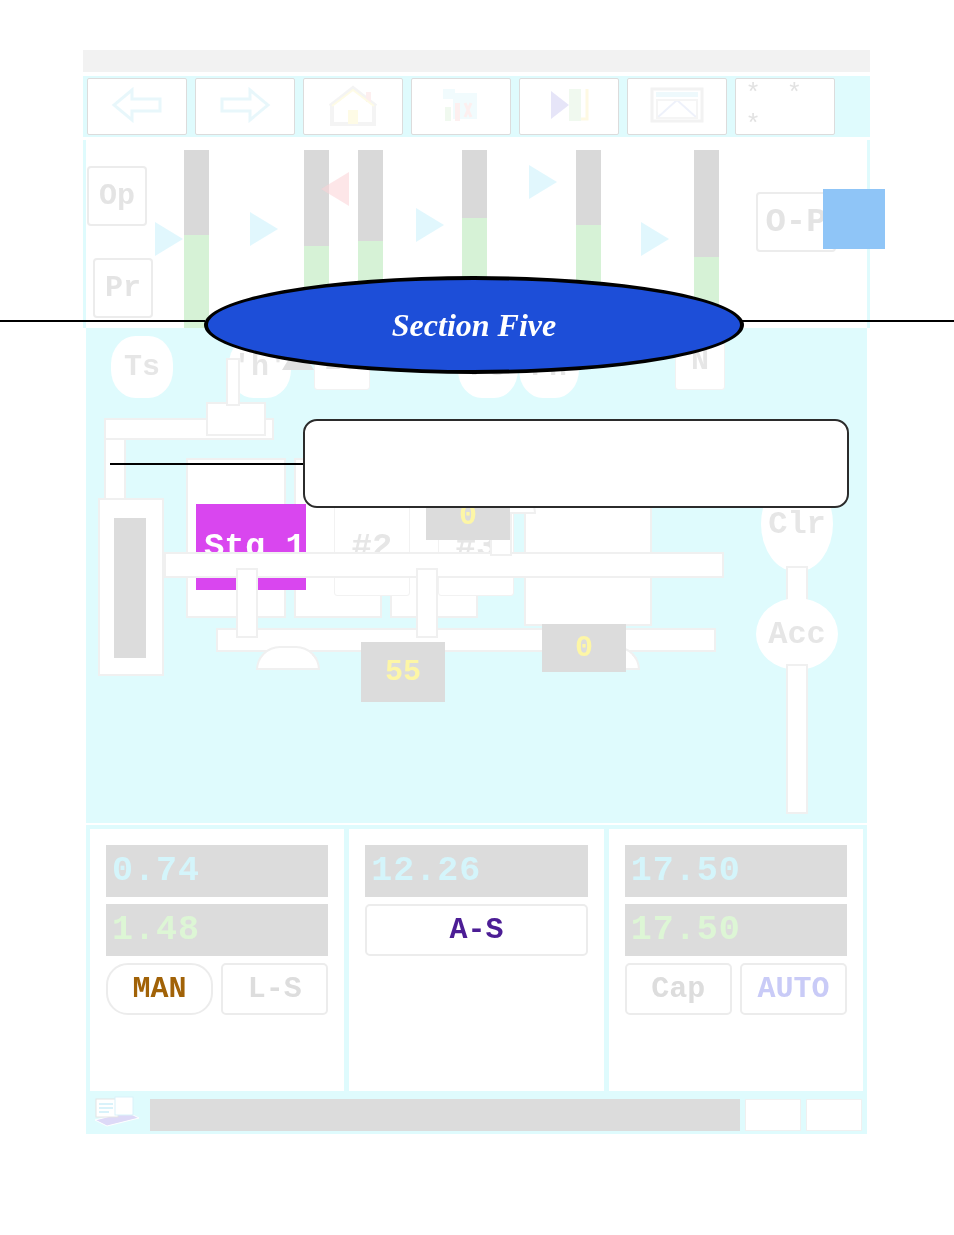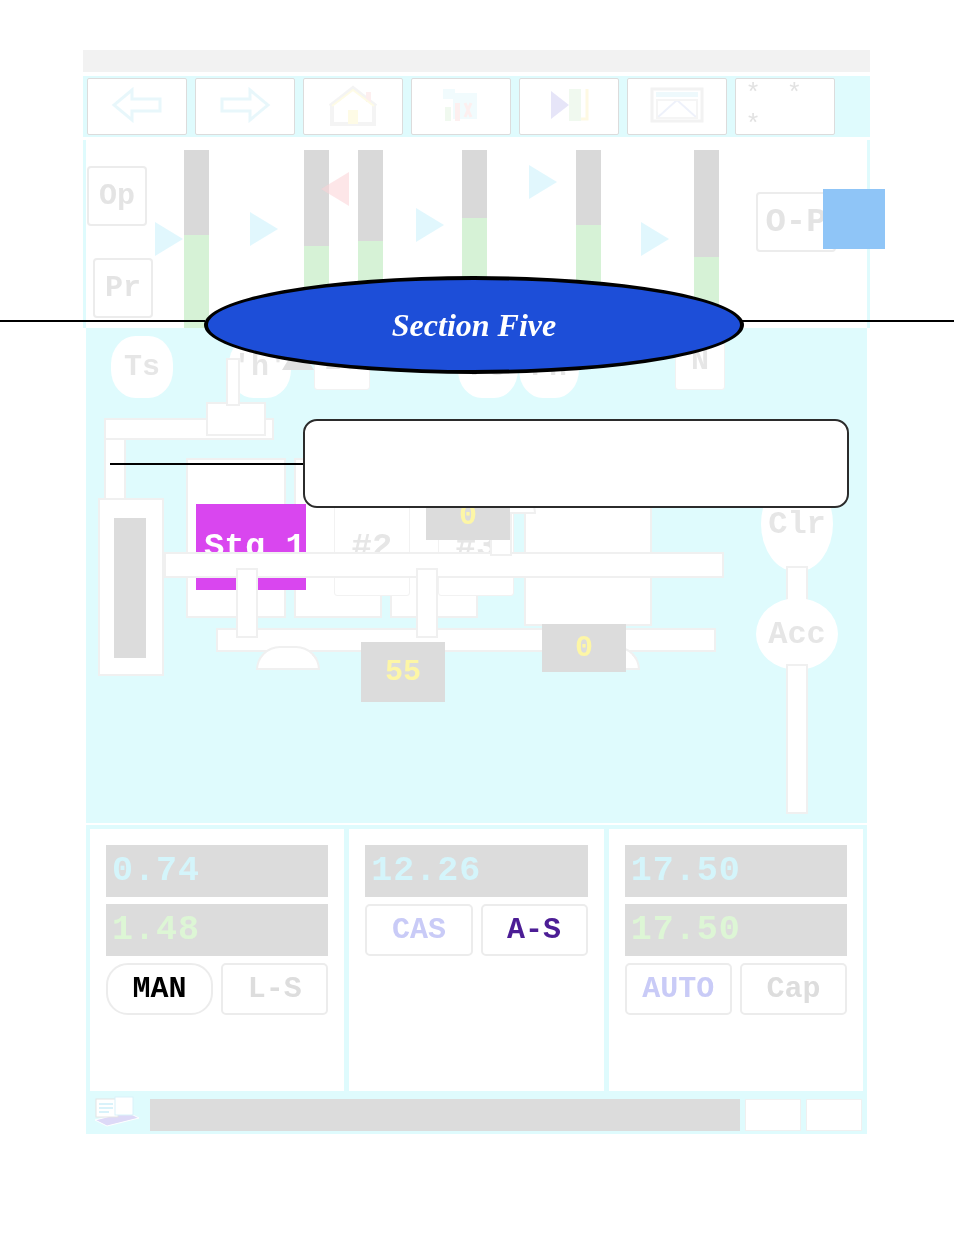--- a/index.html
+++ b/index.html
@@ -274,39 +274,38 @@
       <span>55</span>
     </div>
   </div>
 
   <div class="panels">
 
     <div class="panel">
       <div class="readout cy">0.74</div>
       <div class="readout gr">1.48</div>
       <div class="modes">
-        <div class="mode" style="color:#000000;border-radius:22px;">MAN</div>
+        <div class="mode" style="color:#a16207;border-radius:22px;">MAN</div>
         <div class="mode" style="color:#DDDDDD;">L-S</div>
       </div>
     </div>
 
     <div class="panel">
       <div class="readout cy">12.26</div>
       <div class="modes">
-        <div class="mode" style="color:#C9CBF7;">CAS</div>
         <div class="mode" style="color:#4c1d95;">A-S</div>
       </div>
     </div>
 
     <div class="panel">
       <div class="readout cy">17.50</div>
       <div class="readout gr">17.50</div>
       <div class="modes">
+        <div class="mode" style="color:#DDDDDD;">Cap</div>
         <div class="mode" style="color:#C9CBF7;">AUTO</div>
-        <div class="mode" style="color:#DDDDDD;">Cap</div>
       </div>
     </div>
   </div>
 
   <div class="statusbar">
     <span>
       <svg width="54" height="34" viewBox="0 0 54 34">
         <path d="M4 24 L16 30 L48 22 L36 16 Z" fill="#ddd9f7" stroke="#ffffff" stroke-width="1"></path>
         <rect x="5" y="3" width="22" height="18" fill="#ffffff" stroke="#e4e4e4"></rect>
         <rect x="24" y="1" width="18" height="18" fill="#ffffff" stroke="#d9f2fa"></rect>

